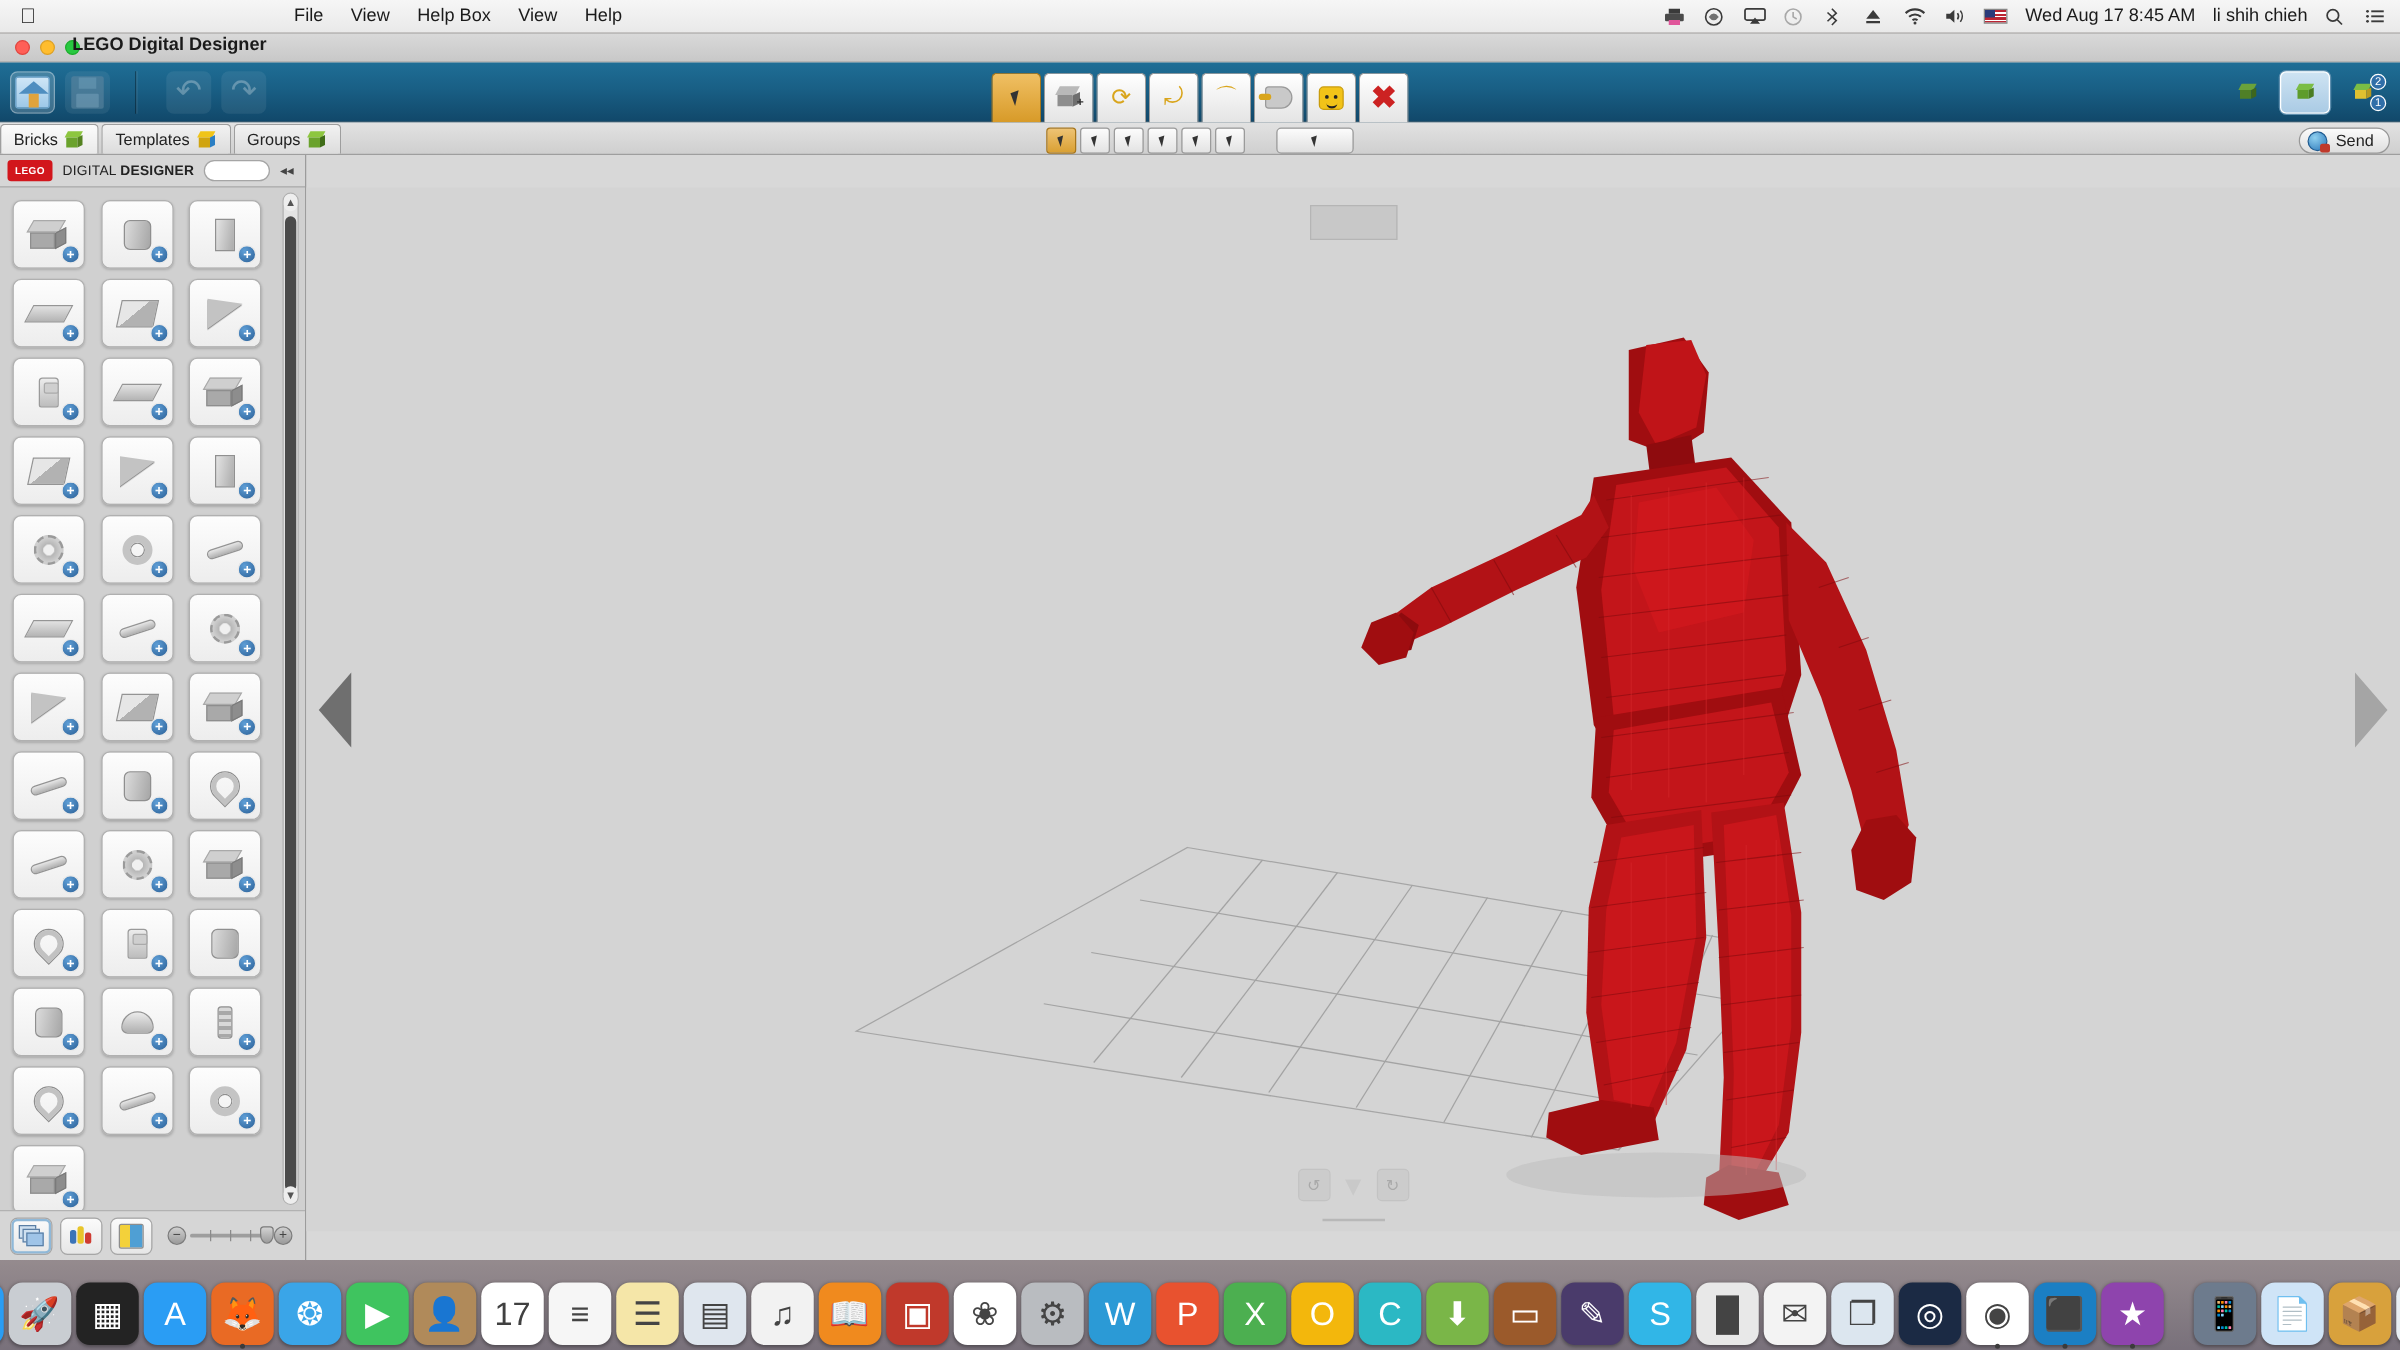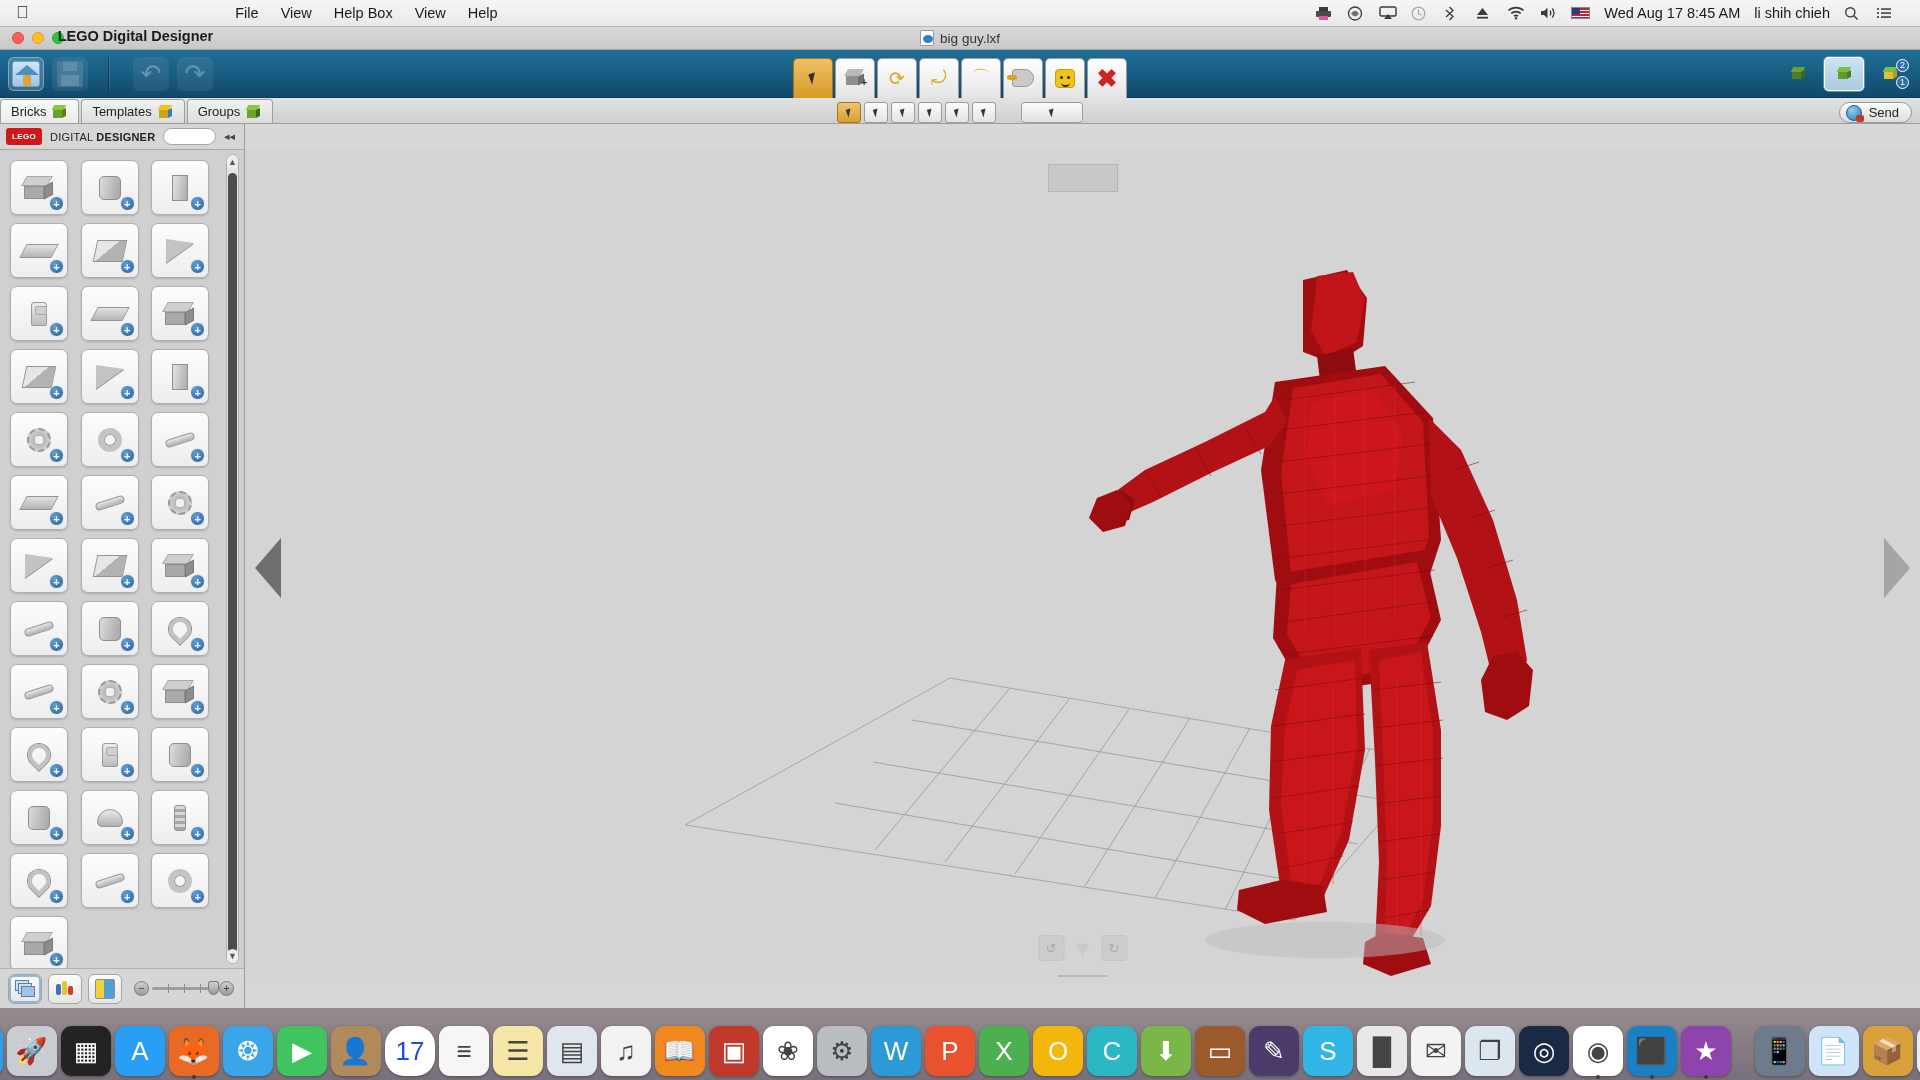--- a/index.html
+++ b/index.html
@@ -14,21 +14,21 @@
   #menubar{
     position:absolute; left:0; top:0; width:1920px; height:27px;
     background:linear-gradient(#f6f6f6,#e9e9e9);
     border-bottom:1px solid #b9b9b9;
     display:flex; align-items:center; font-size:14.5px; color:#1a1a1a;
     z-index:50;
   }
   #menubar .apple{ margin:0 18px 0 16px; font-size:17px; line-height:1; position:relative; top:-1px;}
   #menubar .mi{ padding:0 11px; white-space:nowrap; }
   #menubar .app-name{ font-weight:bold; padding:0 11px;margin-top:45px; }
-  #menubar .right{ margin-left:auto; display:flex; align-items:center; gap:14px; padding-right:26px;justify-content:space-between;}
+  #menubar .right{ margin-left:auto; display:flex; align-items:center; gap:14px; padding-right:10px;justify-content:space-between;}
   #menubar .right .txt{ font-size:14.5px; }
   .mb-ico{ display:inline-block; width:18px; height:15px; position:relative;}
   .flagico{ width:19px;height:12px; background:
       linear-gradient(#bb2533 0 18%, #fff 18% 30%, #bb2533 30% 48%, #fff 48% 60%, #bb2533 60% 78%, #fff 78% 90%, #bb2533 90% 100%);
       position:relative; border:1px solid #888;}
   .flagico:after{content:"";position:absolute;left:0;top:0;width:8px;height:6px;background:#2a3a7a;}
 
   
   #window{ position:absolute; left:0; top:27px; width:1920px; height:981px; background:#d8d8d8; }
 
@@ -368,24 +368,20 @@
 </div>
 
 <div id="window">
 
   <div id="titlebar">
     <div class="traffic">
       <span class="tl r"></span>
       <span class="tl y"></span>
       <span class="tl g"></span>
     </div>
-    <div class="tt">
-      <span class="doc-ico"></span>
-      <span>big guy.lxf</span>
-    </div>
   </div>
 
   <div id="bluebar">
     <div class="bbtn sel">
       <span class="homeico"></span>
     </div>
     <div class="bbtn ghost">
       <span class="saveico"></span>
     </div>
     <div class="vsep"></div>
@@ -910,21 +906,21 @@
     <div class="dockitem">
       <div class="dicon" style="background: rgb(58, 165, 232);">❂</div>
     </div>
     <div class="dockitem">
       <div class="dicon" style="background: rgb(63, 196, 95);">▶</div>
     </div>
     <div class="dockitem">
       <div class="dicon" style="background: rgb(176, 138, 90);">👤</div>
     </div>
     <div class="dockitem">
-      <div class="dicon" style="background: rgb(255, 255, 255); color: #1d4ed8; border-radius: 19px;">17</div>
+      <div class="dicon" style="background: rgb(255, 255, 255); color: #404040;">17</div>
     </div>
     <div class="dockitem">
       <div class="dicon" style="background: rgb(246, 246, 246); color: rgb(68, 68, 68);">≡</div>
     </div>
     <div class="dockitem">
       <div class="dicon" style="background: rgb(245, 230, 168); color: rgb(68, 68, 68);">☰</div>
     </div>
     <div class="dockitem">
       <div class="dicon" style="background: rgb(223, 230, 238); color: rgb(68, 68, 68);">▤</div>
     </div>

